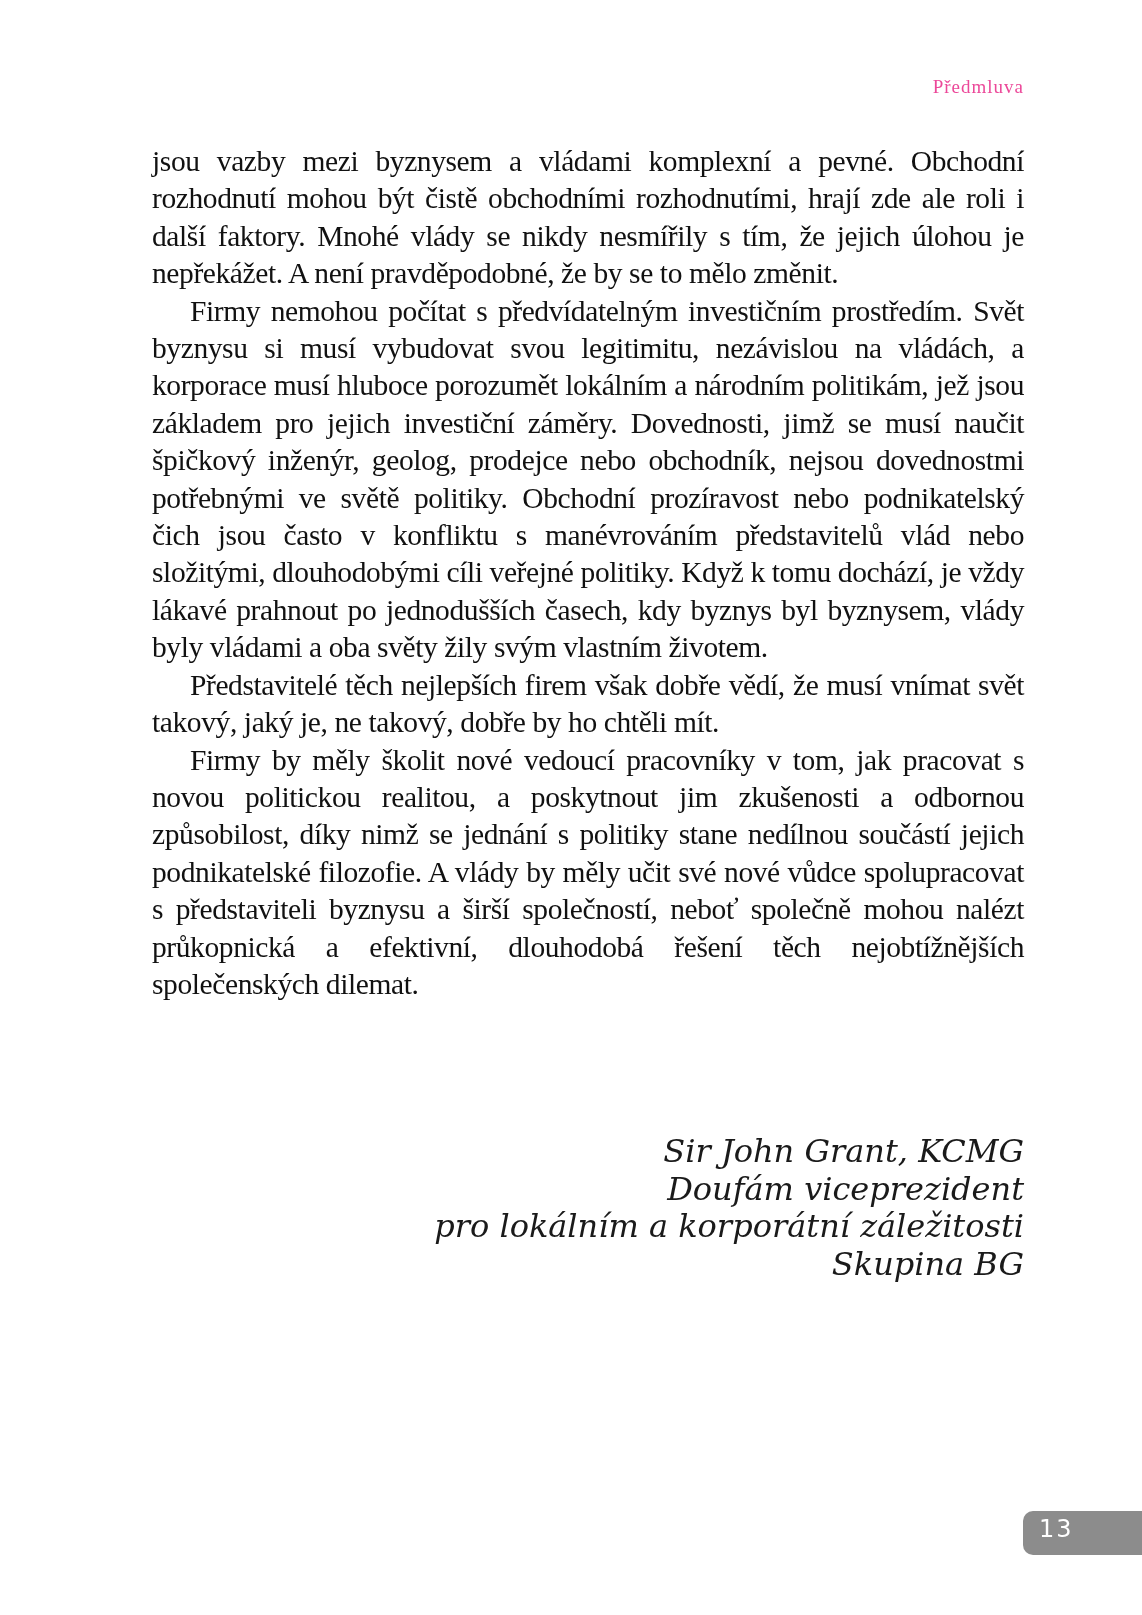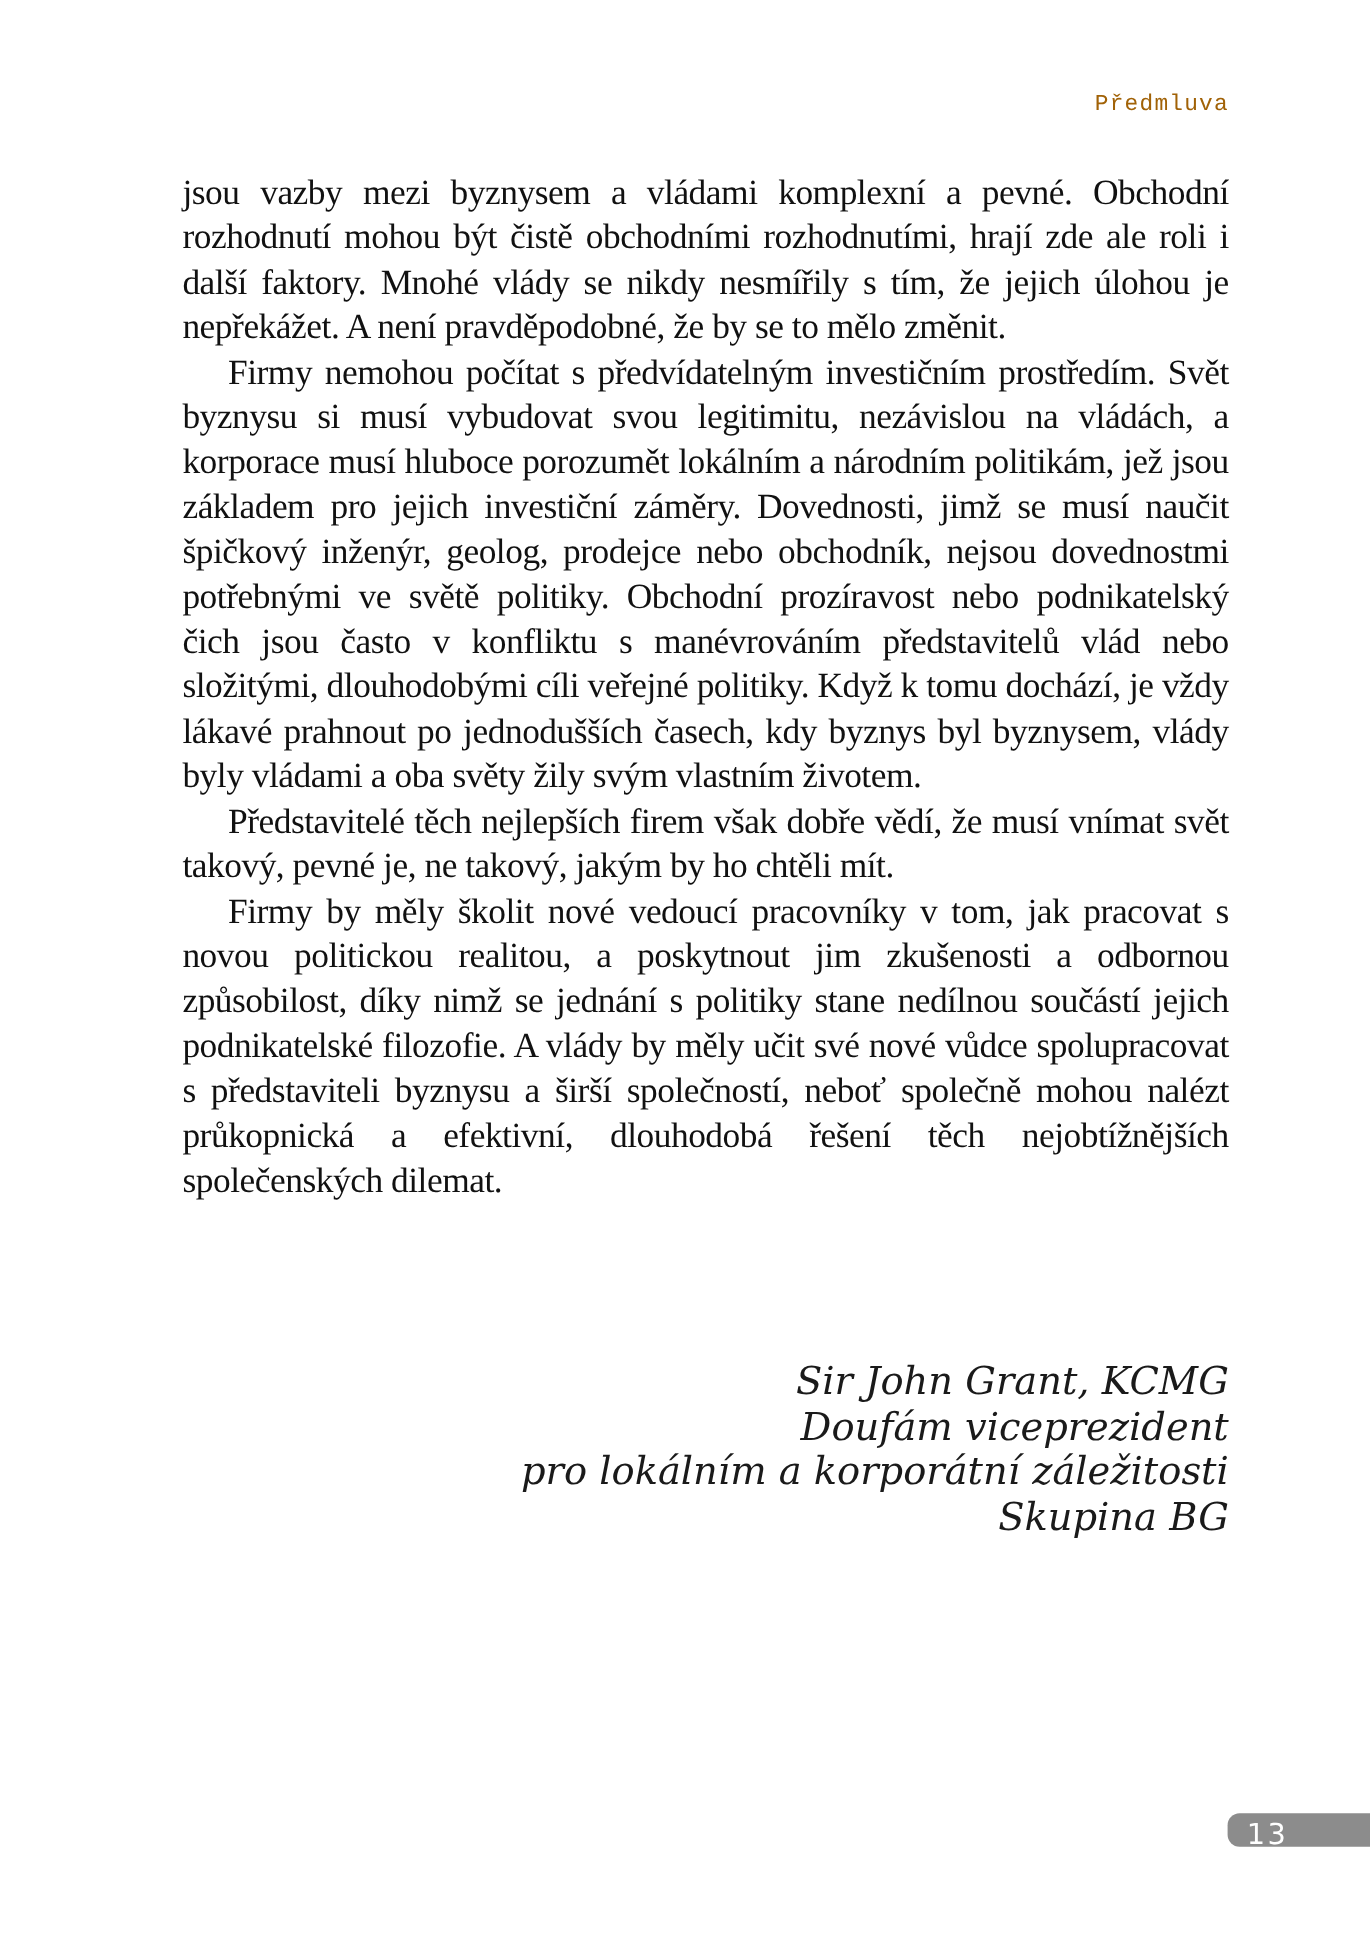--- a/index.html
+++ b/index.html
@@ -1,54 +1,54 @@
 <!DOCTYPE html>
 <html><head>
   <meta charset="utf-8">
   <style>
     html, body { margin: 0; padding: 0; background: #ffffff; }
     body { width: 1142px; height: 1615px; position: relative; overflow: hidden; }
     .page { position: absolute; left: 0; top: 0; width: 1142px; height: 1615px; background: #fff; }
     .running-head {
       position: absolute; right: 118px; top: 76px;
-      font-family: Liberation Mono, monospace; font-size: 19px; letter-spacing: 1px;
-      color: #a16207;
+      font-family: Liberation Serif, serif; font-size: 19px; letter-spacing: 1px;
+      color: #ec4899;
     }
     .body-text {
       position: absolute; left: 152px; top: 143px; width: 872px;
       font-family: "Liberation Serif", serif; font-size: 29.5px; line-height: 37.4px;
       color: #111; text-align: justify; letter-spacing: -0.4px;
     }
     .para { margin: 0; text-indent: 38px; hyphens: manual; }
     .para.first { text-indent: 0; font-family: Liberation Serif, serif; }
     .signature {
       position: absolute; right: 118px; top: 1133px;
       font-family: "DejaVu Serif", serif; font-style: italic; font-size: 32px; line-height: 37.5px;
       text-align: right; color: #1a1a1a;
     }
     .sig-line { display: block; }
     .page-tab {
-      position: absolute; left: 1023px; top: 1511px; width: 119px; height: 28px;
+      position: absolute; left: 1023px; top: 1511px; width: 119px; height: 44px;
       background: #8c8c8c; border-radius: 10px 0 0 10px;
     }
     .page-number {
       position: absolute; left: 16px; top: 4px;
       font-family: "DejaVu Sans", sans-serif; font-size: 24px; letter-spacing: 2px; color: #ffffff;
     }
   </style>
 </head>
 <body>
 
 <div class="page">
   <div class="running-head">Předmluva</div>
 
   <div class="body-text">
     <p class="para first">jsou vazby mezi byznysem a vládami komplexní a pevné. Obchodní rozhodnutí mohou být čistě obchodními rozhodnutími, hrají zde ale roli i další faktory. Mnohé vlády se nikdy nesmířily s tím, že jejich úlohou je nepřekážet. A není pravděpodobné, že by se to mělo změnit.</p>
     <p class="para">Firmy nemohou počítat s předvídatelným investičním prostředím. Svět byznysu si musí vybudovat svou legitimitu, nezávislou na vlá­dách, a korporace musí hluboce porozumět lokálním a národním politi­kám, jež jsou základem pro jejich investiční záměry. Dovednosti, jimž se musí naučit špičkový inženýr, geolog, prodejce nebo obchodník, nejsou dovednostmi potřebnými ve světě politiky. Obchodní prozíra­vost nebo podnikatelský čich jsou často v konfliktu s manévrováním představitelů vlád nebo složitými, dlouhodobými cíli veřejné politiky. Když k tomu dochází, je vždy lákavé prahnout po jednodušších časech, kdy byznys byl byznysem, vlády byly vládami a oba světy žily svým vlastním životem.</p>
-    <p class="para">Představitelé těch nejlepších firem však dobře vědí, že musí vnímat svět takový, pevné je, ne takový, jakým by ho chtěli mít.</p>
+    <p class="para">Představitelé těch nejlepších firem však dobře vědí, že musí vnímat svět takový, jaký je, ne takový, dobře by ho chtěli mít.</p>
     <p class="para">Firmy by měly školit nové vedoucí pracovníky v tom, jak pracovat s novou politickou realitou, a poskytnout jim zkušenosti a odbornou způsobilost, díky nimž se jednání s politiky stane nedílnou součástí je­jich podnikatelské filozofie. A vlády by měly učit své nové vůdce spo­lupracovat s představiteli byznysu a širší společností, neboť společně mohou nalézt průkopnická a efektivní, dlouhodobá řešení těch nejob­tížnějších společenských dilemat.</p>
   </div>
 
   <div class="signature">
     <span class="sig-line">Sir John Grant, KCMG</span>
     <span class="sig-line">Doufám viceprezident</span>
     <span class="sig-line">pro lokálním a korporátní záležitosti</span>
     <span class="sig-line">Skupina BG</span>
   </div>
 

